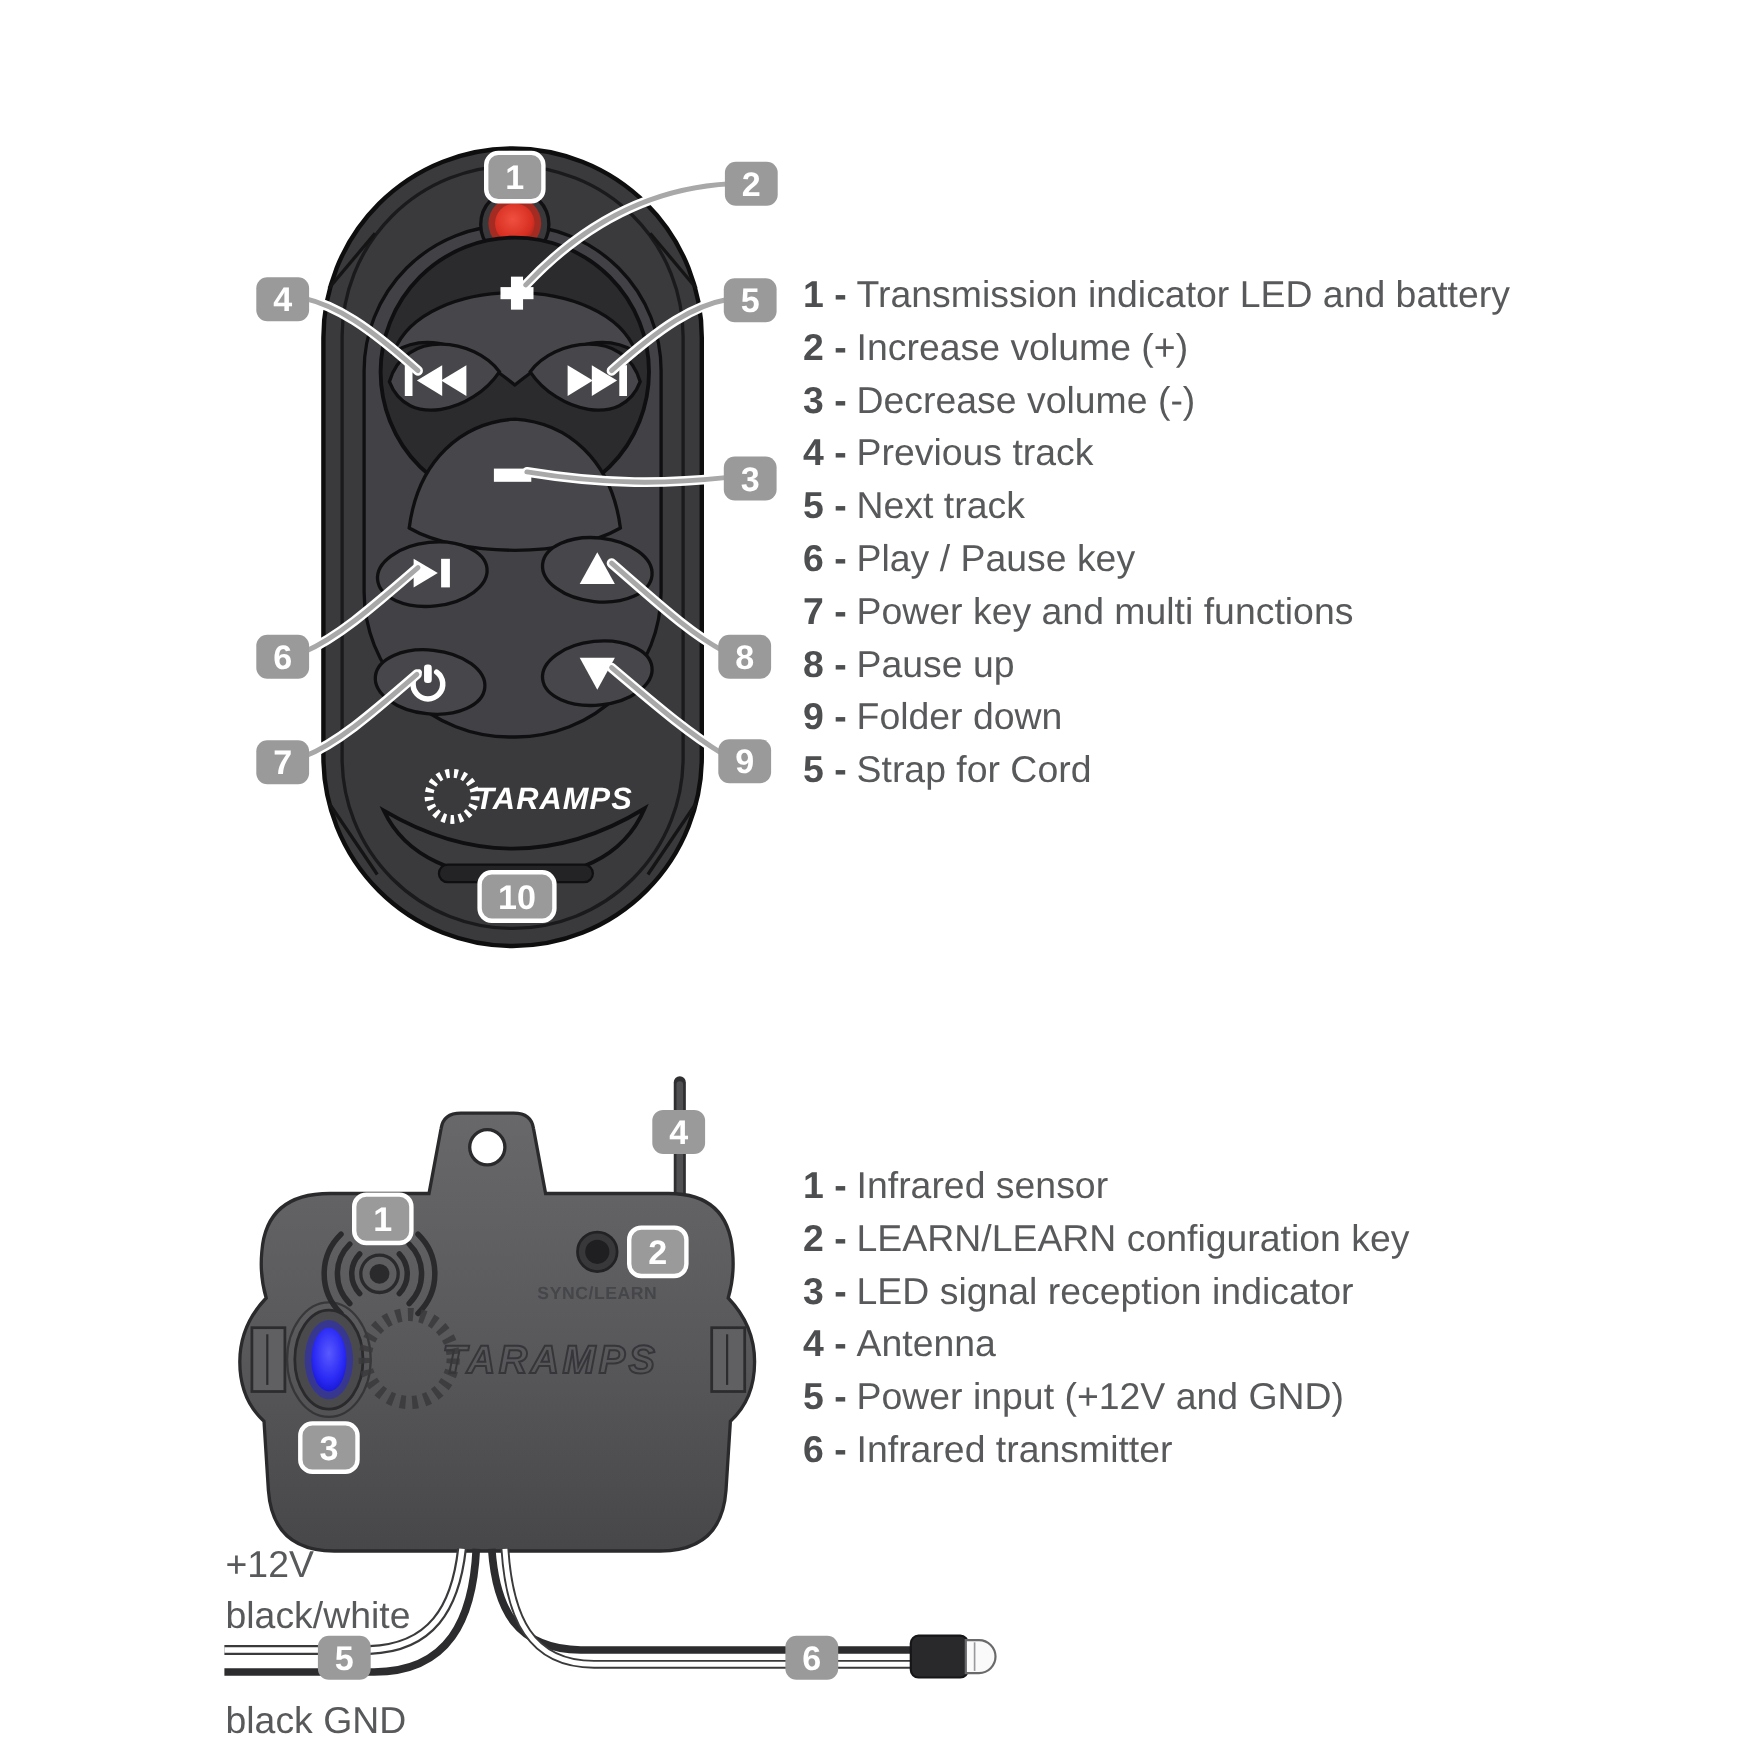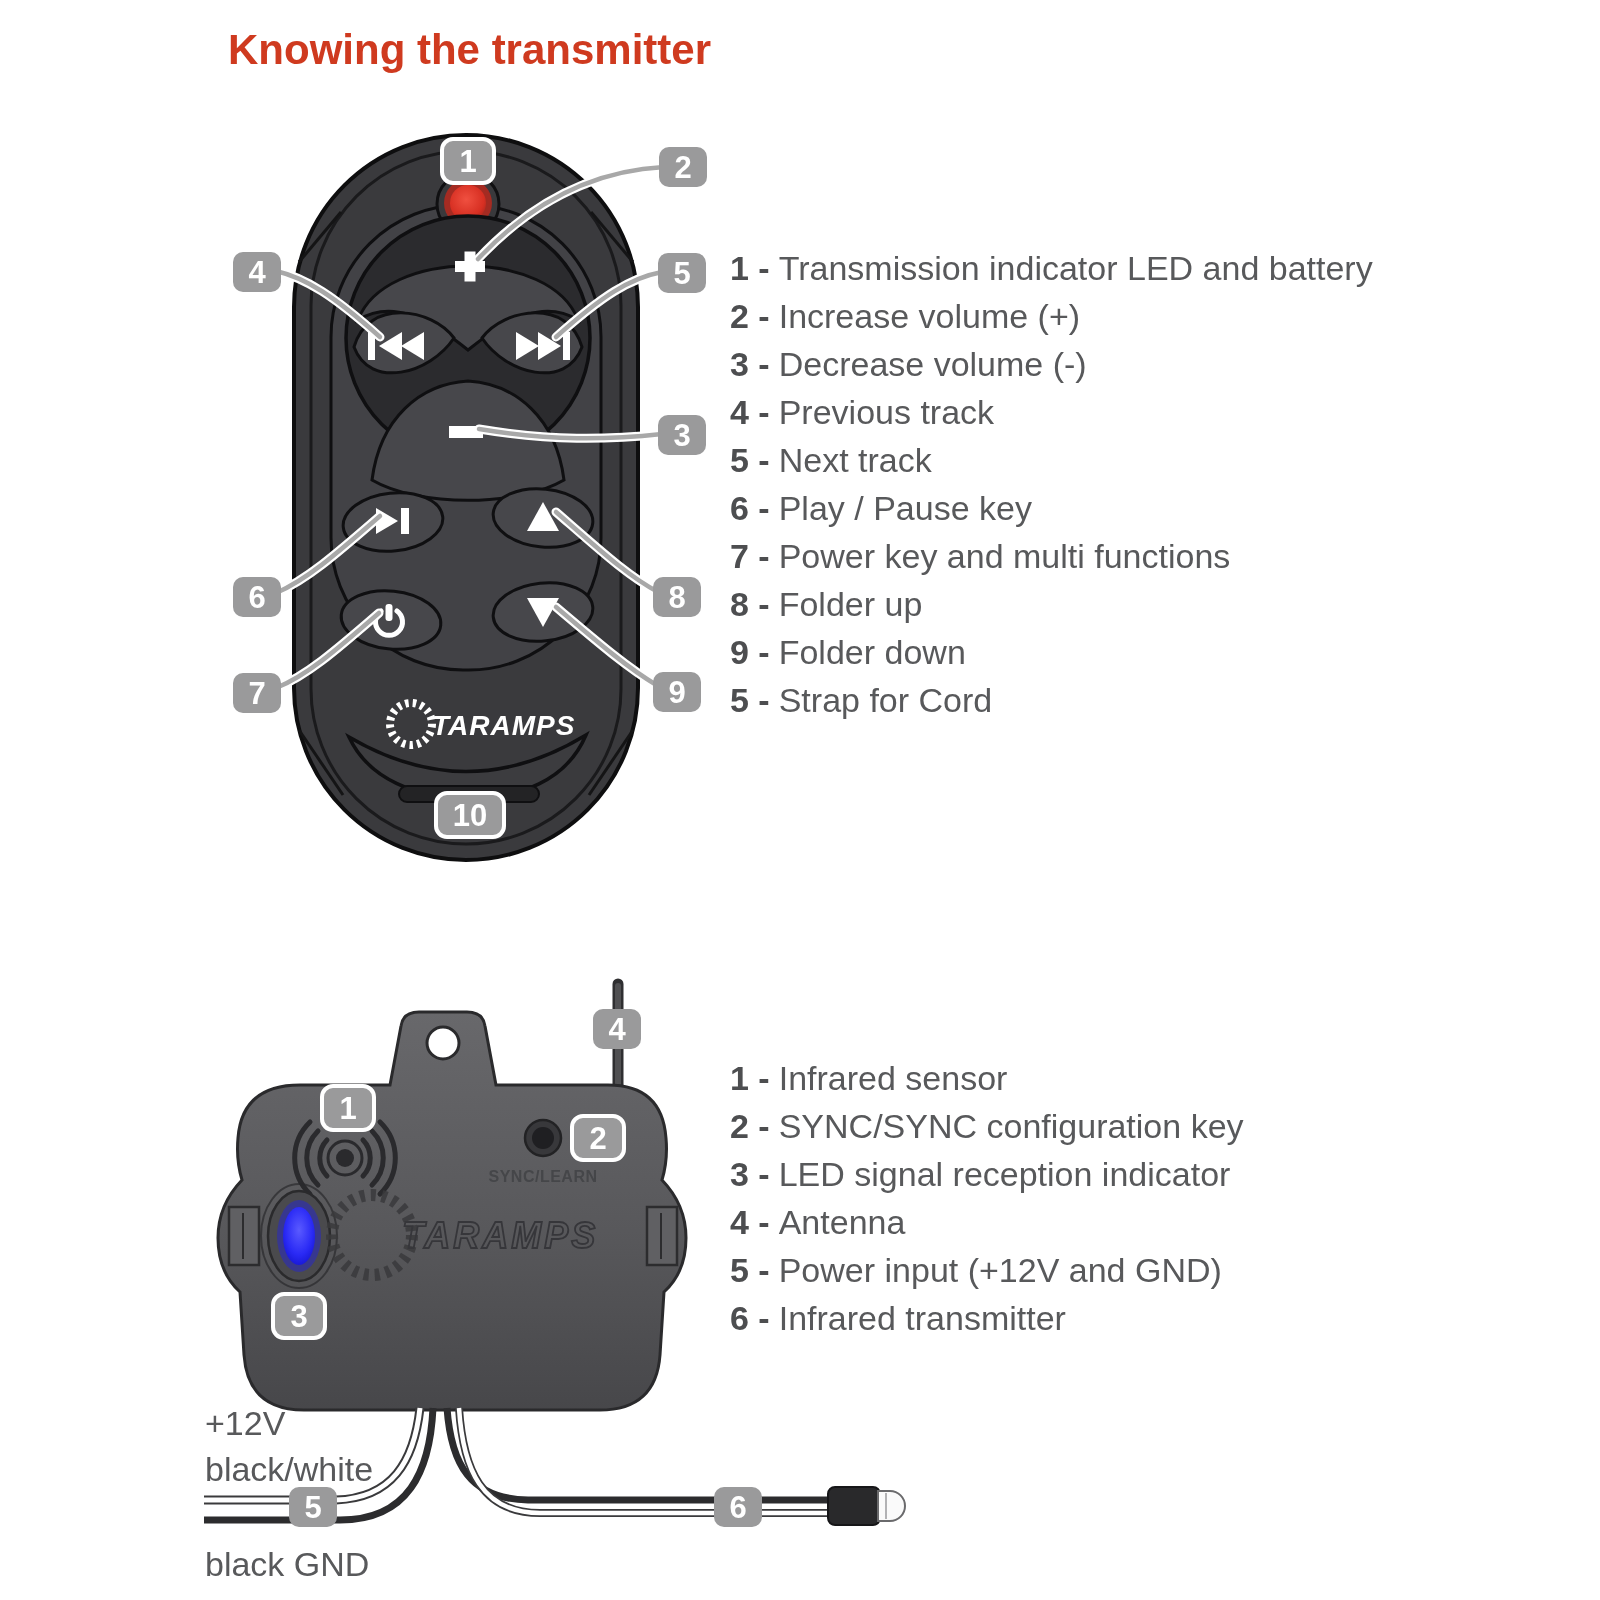--- a/index.html
+++ b/index.html
@@ -196,21 +196,20 @@
       <path d="M 459 1408 C 463 1470 482 1513 540 1513 L 830 1513" stroke="#ffffff" stroke-width="4.5"></path>
     </g>
     <g>
       <rect x="828" y="1487" width="52" height="38" rx="7" fill="#29292b" stroke="#161618" stroke-width="2"></rect>
       <path d="M 878 1491 L 890 1491 A 15 15 0 0 1 890 1521 L 878 1521 Z" fill="#fafafa" stroke="#6a6a6c" stroke-width="2"></path>
       <line x1="886" y1="1493" x2="886" y2="1519" stroke="#9a9a9c" stroke-width="1.5"></line>
     </g>
   </g>
 </svg>
 
-<div class="title" id="title-transmitter">Knowing the transmitter</div>
 
 <div class="legend" id="legend-transmitter">
 
     <div class="legend-row">
       <span class="num">1 -</span>
         <span class="txt">Transmission indicator LED and battery</span>
     </div>
 
     <div class="legend-row">
       <span class="num">2 -</span>
@@ -237,21 +236,21 @@
         <span class="txt">Play / Pause key</span>
     </div>
 
     <div class="legend-row">
       <span class="num">7 -</span>
         <span class="txt">Power key and multi functions</span>
     </div>
 
     <div class="legend-row">
       <span class="num">8 -</span>
-        <span class="txt">Folder up</span>
+        <span class="txt">Pause up</span>
     </div>
 
     <div class="legend-row">
       <span class="num">9 -</span>
         <span class="txt">Folder down</span>
     </div>
 
     <div class="legend-row">
       <span class="num">5 -</span>
         <span class="txt">Strap for Cord</span>
@@ -259,21 +258,21 @@
   </div>
 <div class="legend" id="legend-receiver">
 
     <div class="legend-row">
       <span class="num">1 -</span>
         <span class="txt">Infrared sensor</span>
     </div>
 
     <div class="legend-row">
       <span class="num">2 -</span>
-        <span class="txt">SYNC/SYNC configuration key</span>
+        <span class="txt">LEARN/LEARN configuration key</span>
     </div>
 
     <div class="legend-row">
       <span class="num">3 -</span>
         <span class="txt">LED signal reception indicator</span>
     </div>
 
     <div class="legend-row">
       <span class="num">4 -</span>
         <span class="txt">Antenna</span>

